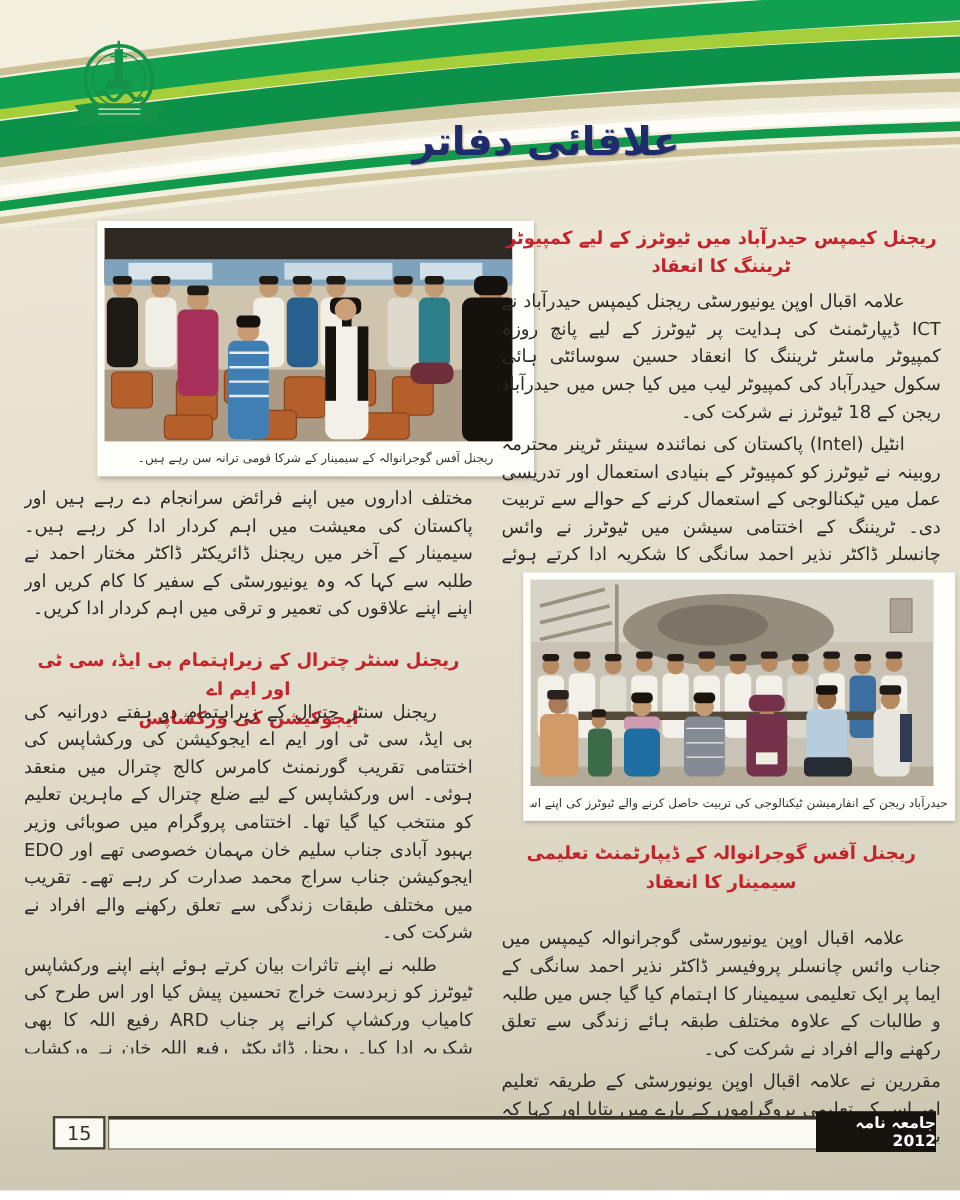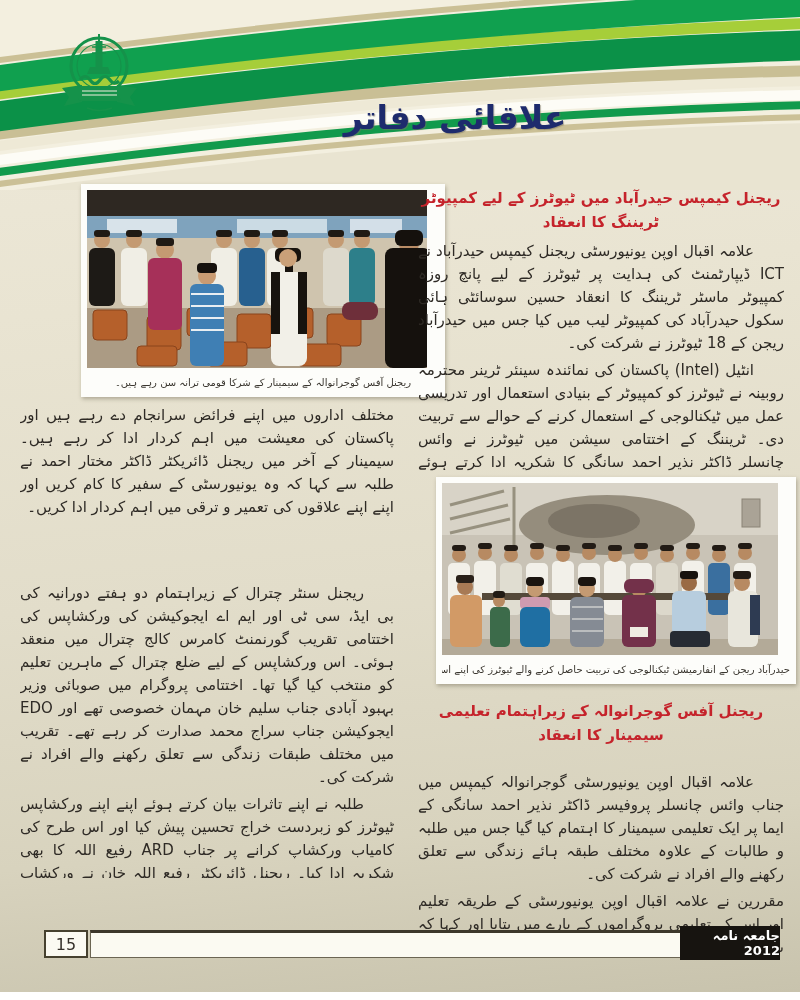--- a/index.html
+++ b/index.html
@@ -170,20 +170,24 @@
 
       <rect x="255" y="112" width="36" height="18" rx="8" fill="#6e2f3a"></rect>
     </svg>
     <div class="photo-caption">ریجنل آفس گوجرانوالہ کے سیمینار کے شرکا قومی ترانہ سن رہے ہیں۔</div>
   </div>
 
   <div class="urdu body-text clip" style="position:absolute;left:20px;top:404px;width:374px;max-height:112px;">
     <p>مختلف اداروں میں اپنے فرائض سرانجام دے رہے ہیں اور پاکستان کی معیشت میں اہم کردار ادا کر رہے ہیں۔ سیمینار کے آخر میں ریجنل ڈائریکٹر ڈاکٹر مختار احمد نے طلبہ سے کہا کہ وہ یونیورسٹی کے سفیر کا کام کریں اور اپنے اپنے علاقوں کی تعمیر و ترقی میں اہم کردار ادا کریں۔</p>
   </div>
 
+  <div class="red-heading" style="position:absolute;left:20px;top:538px;width:374px;">
+    <div>ریجنل سنٹر چترال کے زیراہتمام بی ایڈ، سی ٹی اور ایم اے</div>
+    <div>ایجوکیشن کی ورکشاپس</div>
+  </div>
 
   <div class="urdu body-text clip" style="position:absolute;left:20px;top:582px;width:374px;max-height:296px;">
     <p class="indent">ریجنل سنٹر چترال کے زیراہتمام دو ہفتے دورانیہ کی بی ایڈ، سی ٹی اور ایم اے ایجوکیشن کی ورکشاپس کی اختتامی تقریب گورنمنٹ کامرس کالج چترال میں منعقد ہوئی۔ اس ورکشاپس کے لیے ضلع چترال کے ماہرین تعلیم کو منتخب کیا گیا تھا۔ اختتامی پروگرام میں صوبائی وزیر بہبود آبادی جناب سلیم خان مہمان خصوصی تھے اور EDO ایجوکیشن جناب سراج محمد صدارت کر رہے تھے۔ تقریب میں مختلف طبقات زندگی سے تعلق رکھنے والے افراد نے شرکت کی۔</p>
     <p class="indent">طلبہ نے اپنے تاثرات بیان کرتے ہوئے اپنے اپنے ورکشاپس ٹیوٹرز کو زبردست خراج تحسین پیش کیا اور اس طرح کی کامیاب ورکشاپ کرانے پر جناب ARD رفیع اللہ کا بھی شکریہ ادا کیا۔ ریجنل ڈائریکٹر رفیع اللہ خان نے ورکشاپ ٹیوٹرز کو خراج تحسین پیش کیا اور پرنسپل کامرس کالج چترال، پرنسپل سنٹینیل ماڈل سکول چترال اور</p>
   </div>
 
   <div class="red-heading" style="position:absolute;left:418px;top:186px;width:366px;">ریجنل کیمپس حیدرآباد میں ٹیوٹرز کے لیے کمپیوٹر ٹریننگ کا انعقاد</div>
 
   <div class="urdu body-text clip" style="position:absolute;left:418px;top:240px;width:366px;max-height:233px;">
     <p class="indent">علامہ اقبال اوپن یونیورسٹی ریجنل کیمپس حیدرآباد نے ICT ڈیپارٹمنٹ کی ہدایت پر ٹیوٹرز کے لیے پانچ روزہ کمپیوٹر ماسٹر ٹریننگ کا انعقاد حسین سوسائٹی ہائی سکول حیدرآباد کی کمپیوٹر لیب میں کیا جس میں حیدرآباد ریجن کے 18 ٹیوٹرز نے شرکت کی۔</p>
@@ -282,21 +286,21 @@
       <rect x="230" y="108" width="34" height="44" rx="6" fill="#b7cdde"></rect>
       <rect x="228" y="148" width="40" height="16" rx="4" fill="#262b33"></rect>
       <circle cx="300" cy="100" r="8" fill="#b78a62"></circle>
         <rect x="291" y="88" width="18" height="8" rx="3" fill="#221b15"></rect>
       <rect x="286" y="108" width="30" height="56" rx="6" fill="#e8e6dc"></rect>
       <rect x="308" y="112" width="10" height="40" fill="#2e3b52"></rect>
     </svg>
     <div class="photo-caption">حیدرآباد ریجن کے انفارمیشن ٹیکنالوجی کی تربیت حاصل کرنے والے ٹیوٹرز کی اپنے اساتذہ کے ساتھ تصویر۔</div>
   </div>
 
-  <div class="red-heading" style="position:absolute;left:418px;top:699px;width:366px;">ریجنل آفس گوجرانوالہ کے زیراہتمام تعلیمی سیمینار کا انعقاد</div>
+  <div class="red-heading" style="position:absolute;left:418px;top:699px;width:366px;">ریجنل آفس گوجرانوالہ کے ڈیپارٹمنٹ تعلیمی سیمینار کا انعقاد</div>
 
   <div class="urdu body-text clip" style="position:absolute;left:418px;top:771px;width:366px;max-height:182px;">
     <p class="indent">علامہ اقبال اوپن یونیورسٹی گوجرانوالہ کیمپس میں جناب وائس چانسلر پروفیسر ڈاکٹر نذیر احمد سانگی کے ایما پر ایک تعلیمی سیمینار کا اہتمام کیا گیا جس میں طلبہ و طالبات کے علاوہ مختلف طبقہ ہائے زندگی سے تعلق رکھنے والے افراد نے شرکت کی۔</p>
     <p>مقررین نے علامہ اقبال اوپن یونیورسٹی کے طریقہ تعلیم اور اس کے تعلیمی پروگراموں کے بارے میں بتایا اور کہا کہ یونیورسٹی ڈگری کو قومی سطح کے ساتھ ساتھ بین الاقوامی سطح پر بھی تسلیم کیا جاتا ہے اور اوپن یونیورسٹی کے فارغ التحصیلان اندرون اور بیرون ملک</p>
   </div>
 
   <div class="footer-numbox">
     <span>15</span>
   </div>
   <div class="footer-bar"></div>

